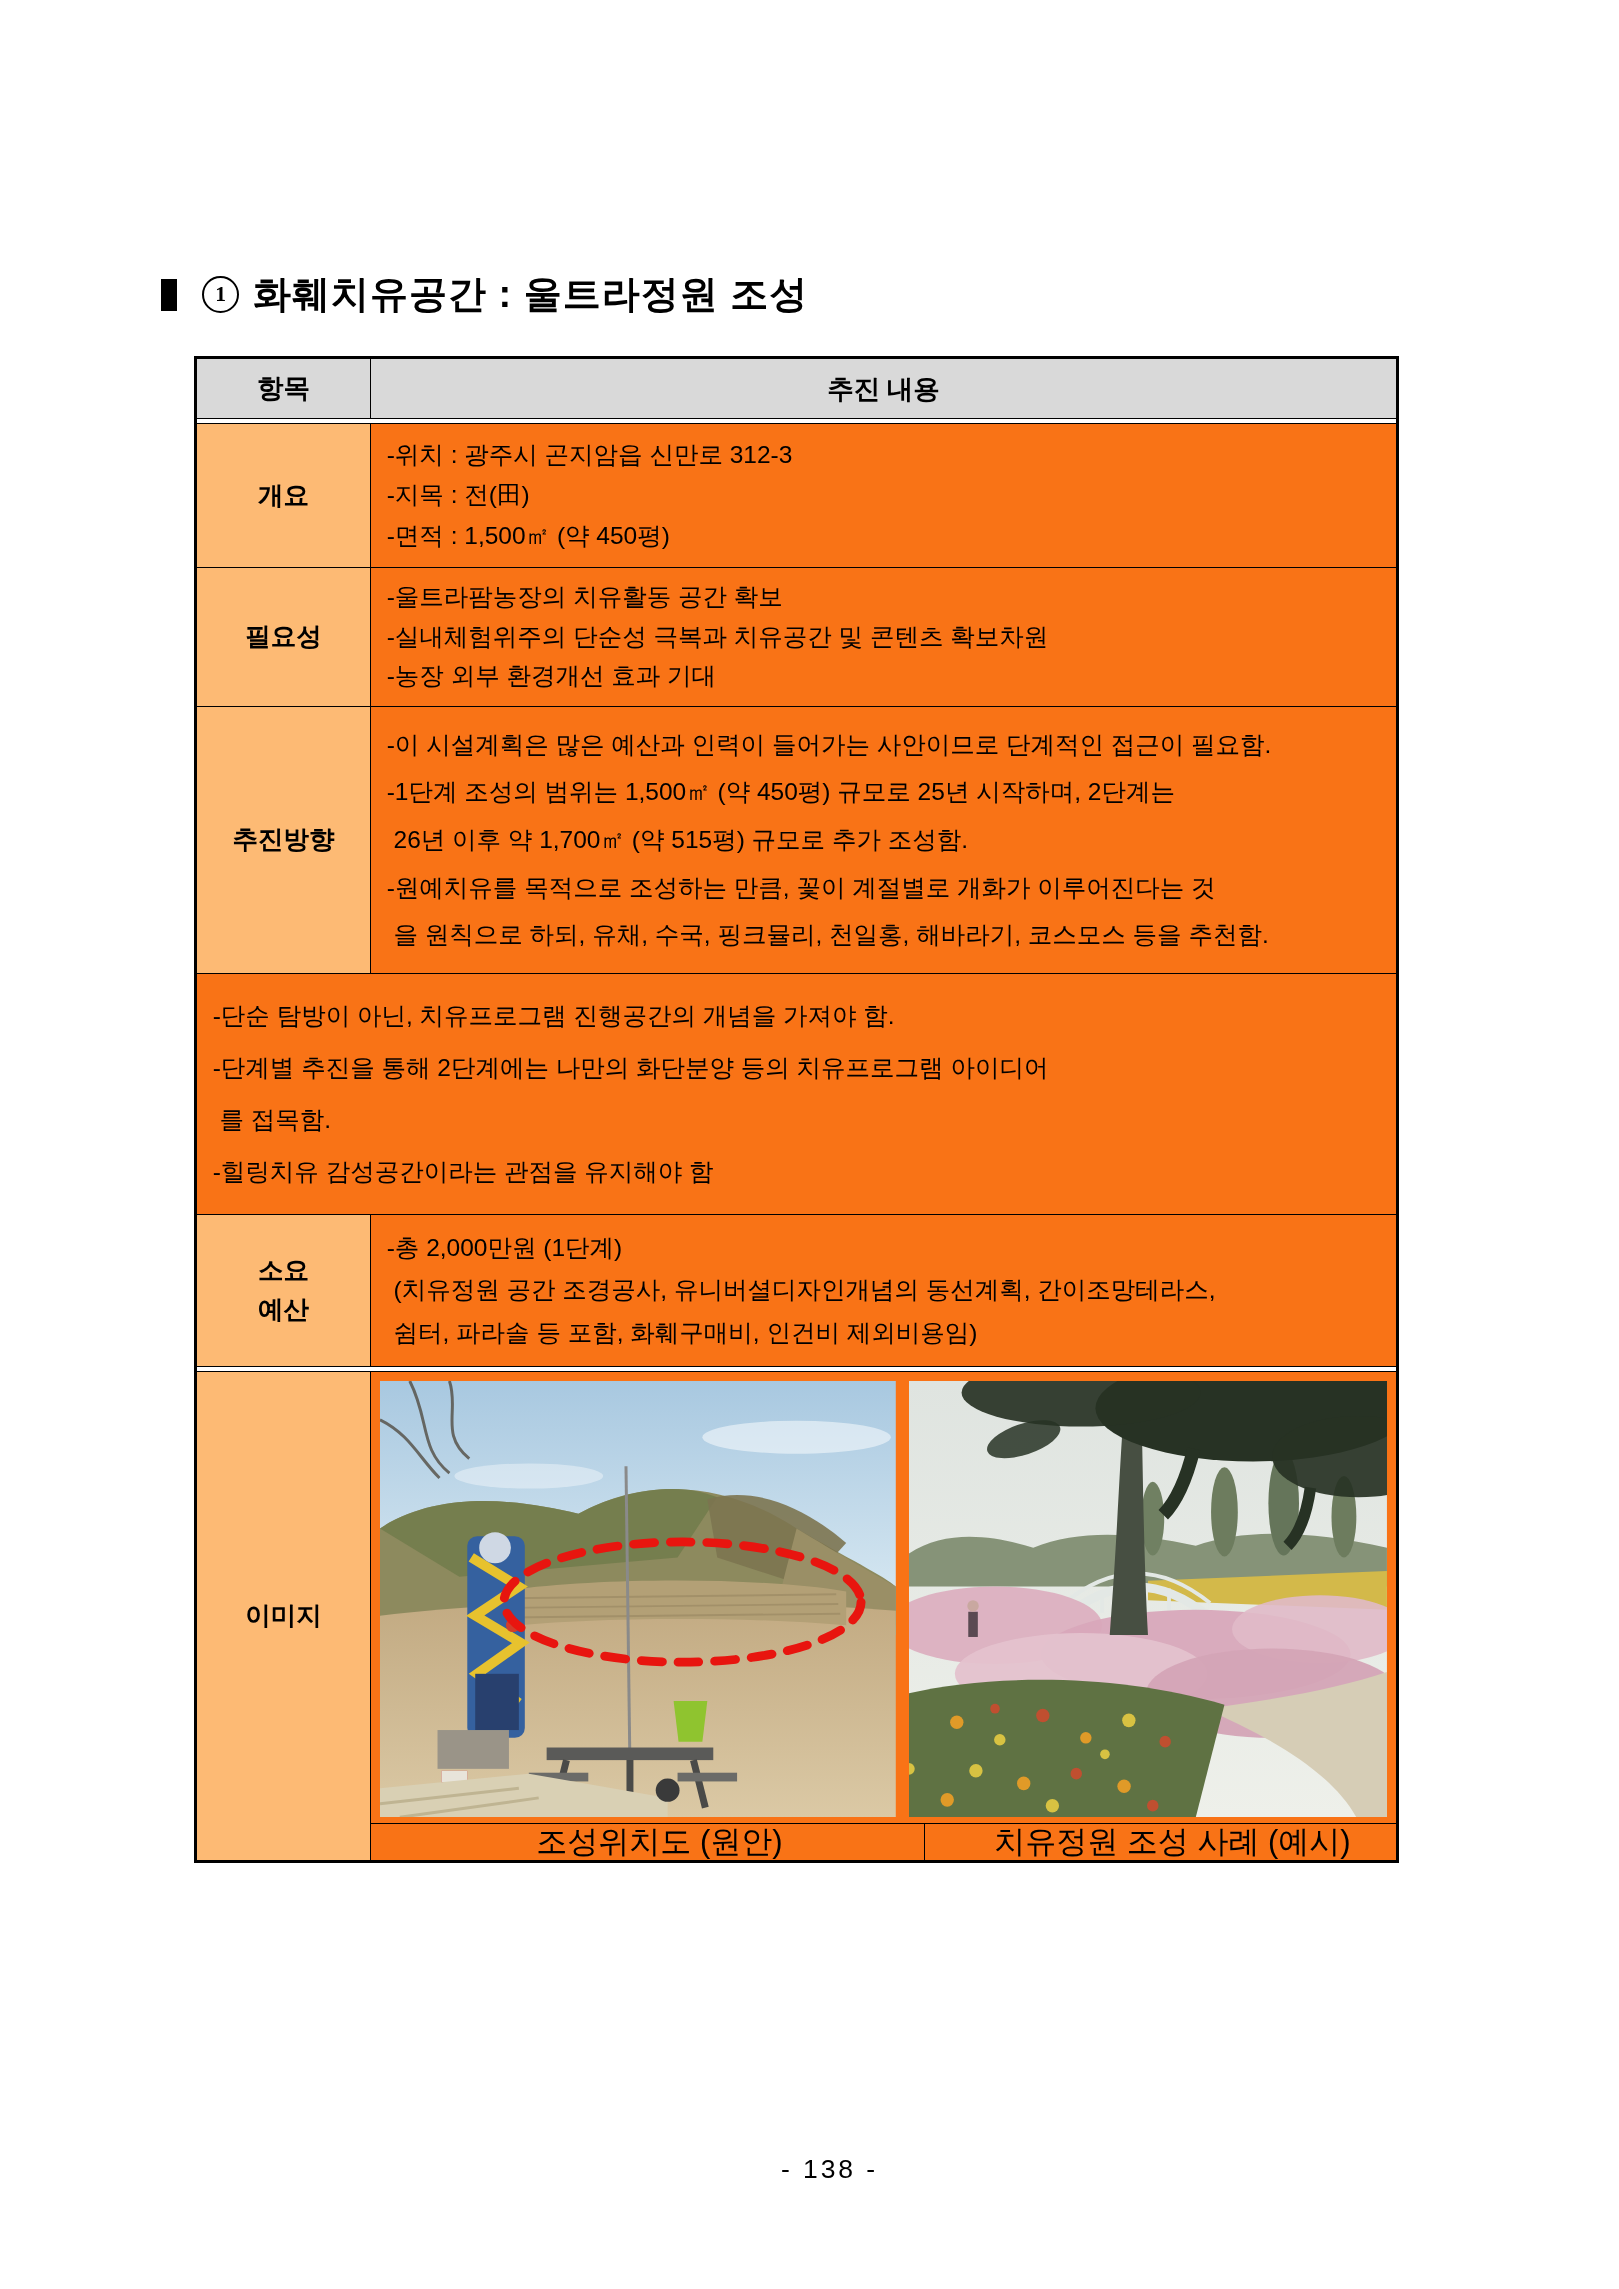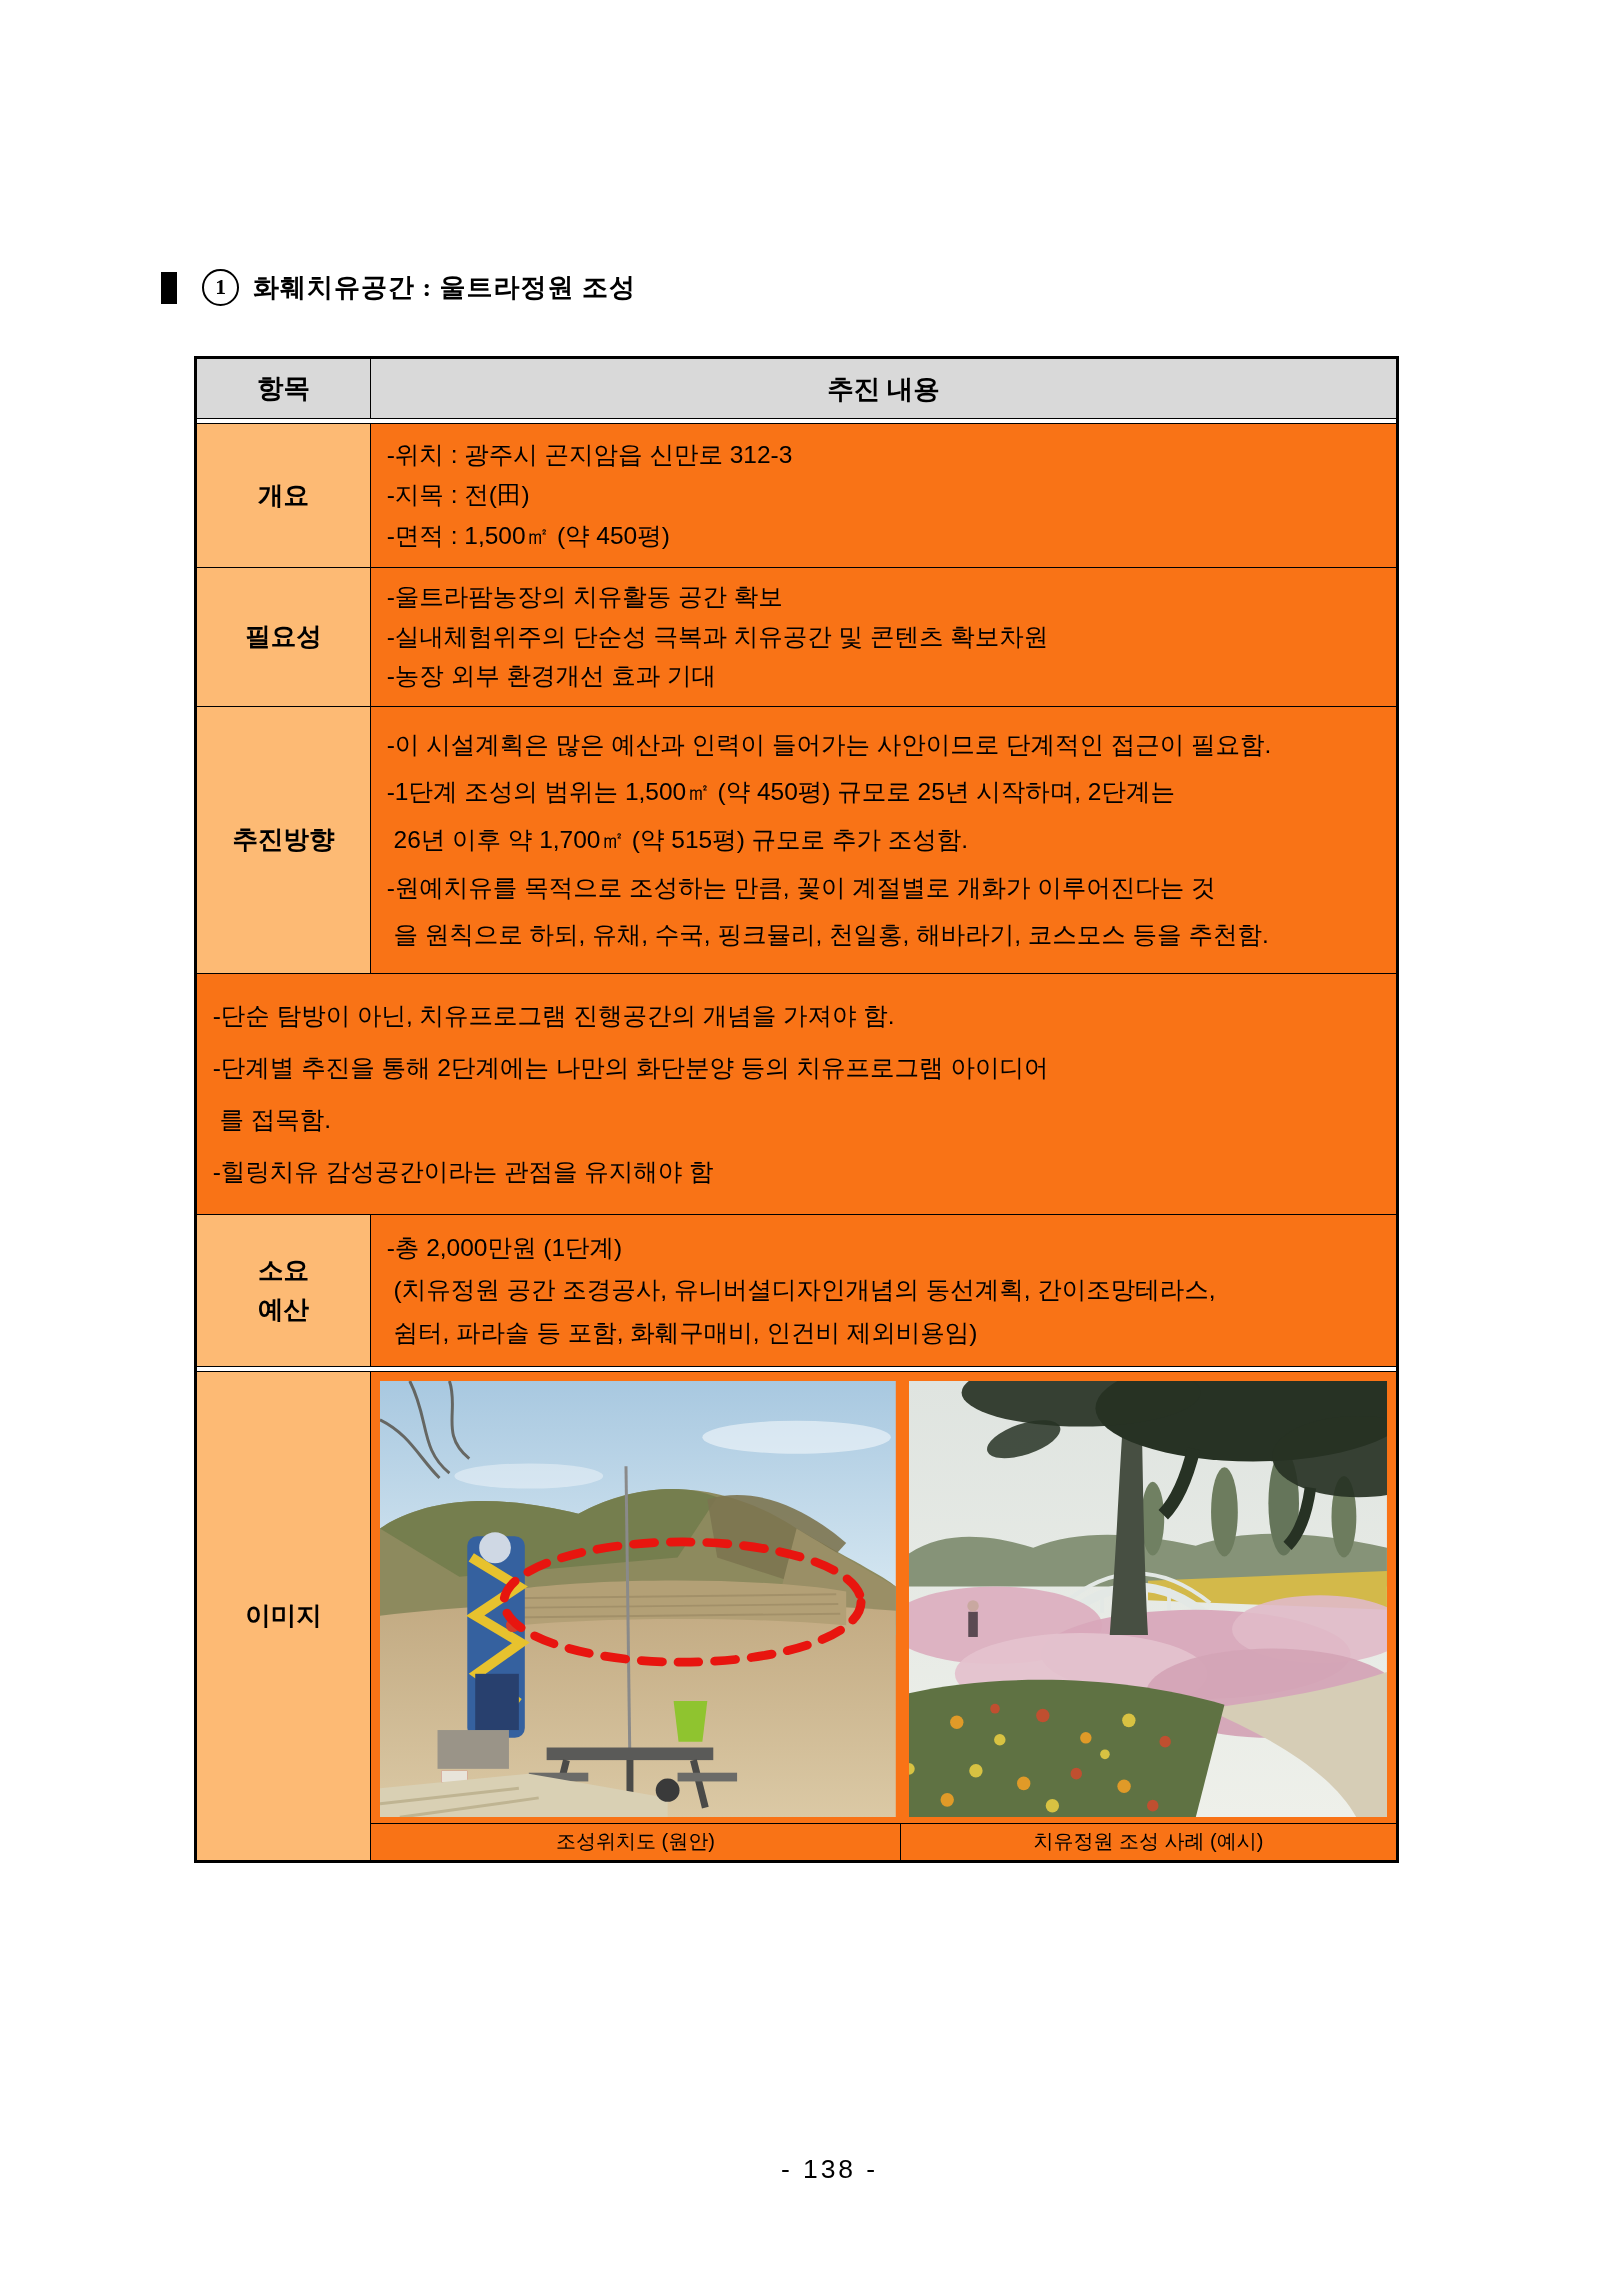--- a/index.html
+++ b/index.html
@@ -11,22 +11,22 @@
   
   .title-row{position:absolute;left:161px;top:269px;display:flex;align-items:center;}
   .title-marker{display:inline-block;width:15.7px;height:32px;background:#000;margin-right:25.5px;}
   .title-number{
     display:inline-flex;align-items:center;justify-content:center;
     width:33px;height:33px;border:2px solid #000;border-radius:50%;
     font-size:21.6px;font-weight:bold;margin-right:13.7px;flex:0 0 auto;
     font-family:"Liberation Serif","DejaVu Serif",serif;
   }
   .title-text{
-    font-size:26px;font-weight:600;letter-spacing:1px;
-    font-family:Liberation Serif, serif;white-space:pre;
+    font-size:38px;font-weight:600;letter-spacing:1px;
+    font-family:Liberation Sans, sans-serif;white-space:pre;
   }
   
   .plan-table{
     position:absolute;left:194px;top:356px;width:1199px;
     border:3.9px solid #000;background:#fff;box-sizing:content-box;
   }
   .t-row{display:flex;border-bottom:1px solid #000;box-sizing:border-box;}
   .dbl-gap{height:3.9px;border-bottom:1px solid #000;background:#fff;}
   .label-cell{
     width:174px;flex:0 0 174px;border-right:1px solid #000;background:#fdba74;
@@ -55,21 +55,21 @@
   
   #row-image{height:488px;border-bottom:none;}
   .image-content{flex:1;display:flex;flex-direction:column;padding:0;justify-content:flex-start;}
   .photos{height:451px;display:flex;gap:13.7px;padding:8.8px 8.8px 5.9px 8.8px;box-sizing:border-box;}
   .photo-left{width:51.2%;flex:0 0 auto;height:100%;}
   .photo-right{flex:1;height:100%;}
   .photo-left svg,.photo-right svg{width:100%;height:100%;display:block;}
   .captions{height:37px;border-top:1px solid #000;display:flex;box-sizing:border-box;}
   .caption-cell{
     display:flex;align-items:center;justify-content:center;
-    font-size:20px;box-sizing:border-box;
+    font-size:31px;box-sizing:border-box;margin-left:24px;
   }
   .caption-left{width:51.7%;border-right:1px solid #000;}
   .caption-right{flex:1;}
   
   .page-number{
     position:absolute;left:0;right:0;top:2154px;text-align:center;
     font-size:26.5px;letter-spacing:2.9px;padding-left:40px;
   }
 </style>
 </head>

